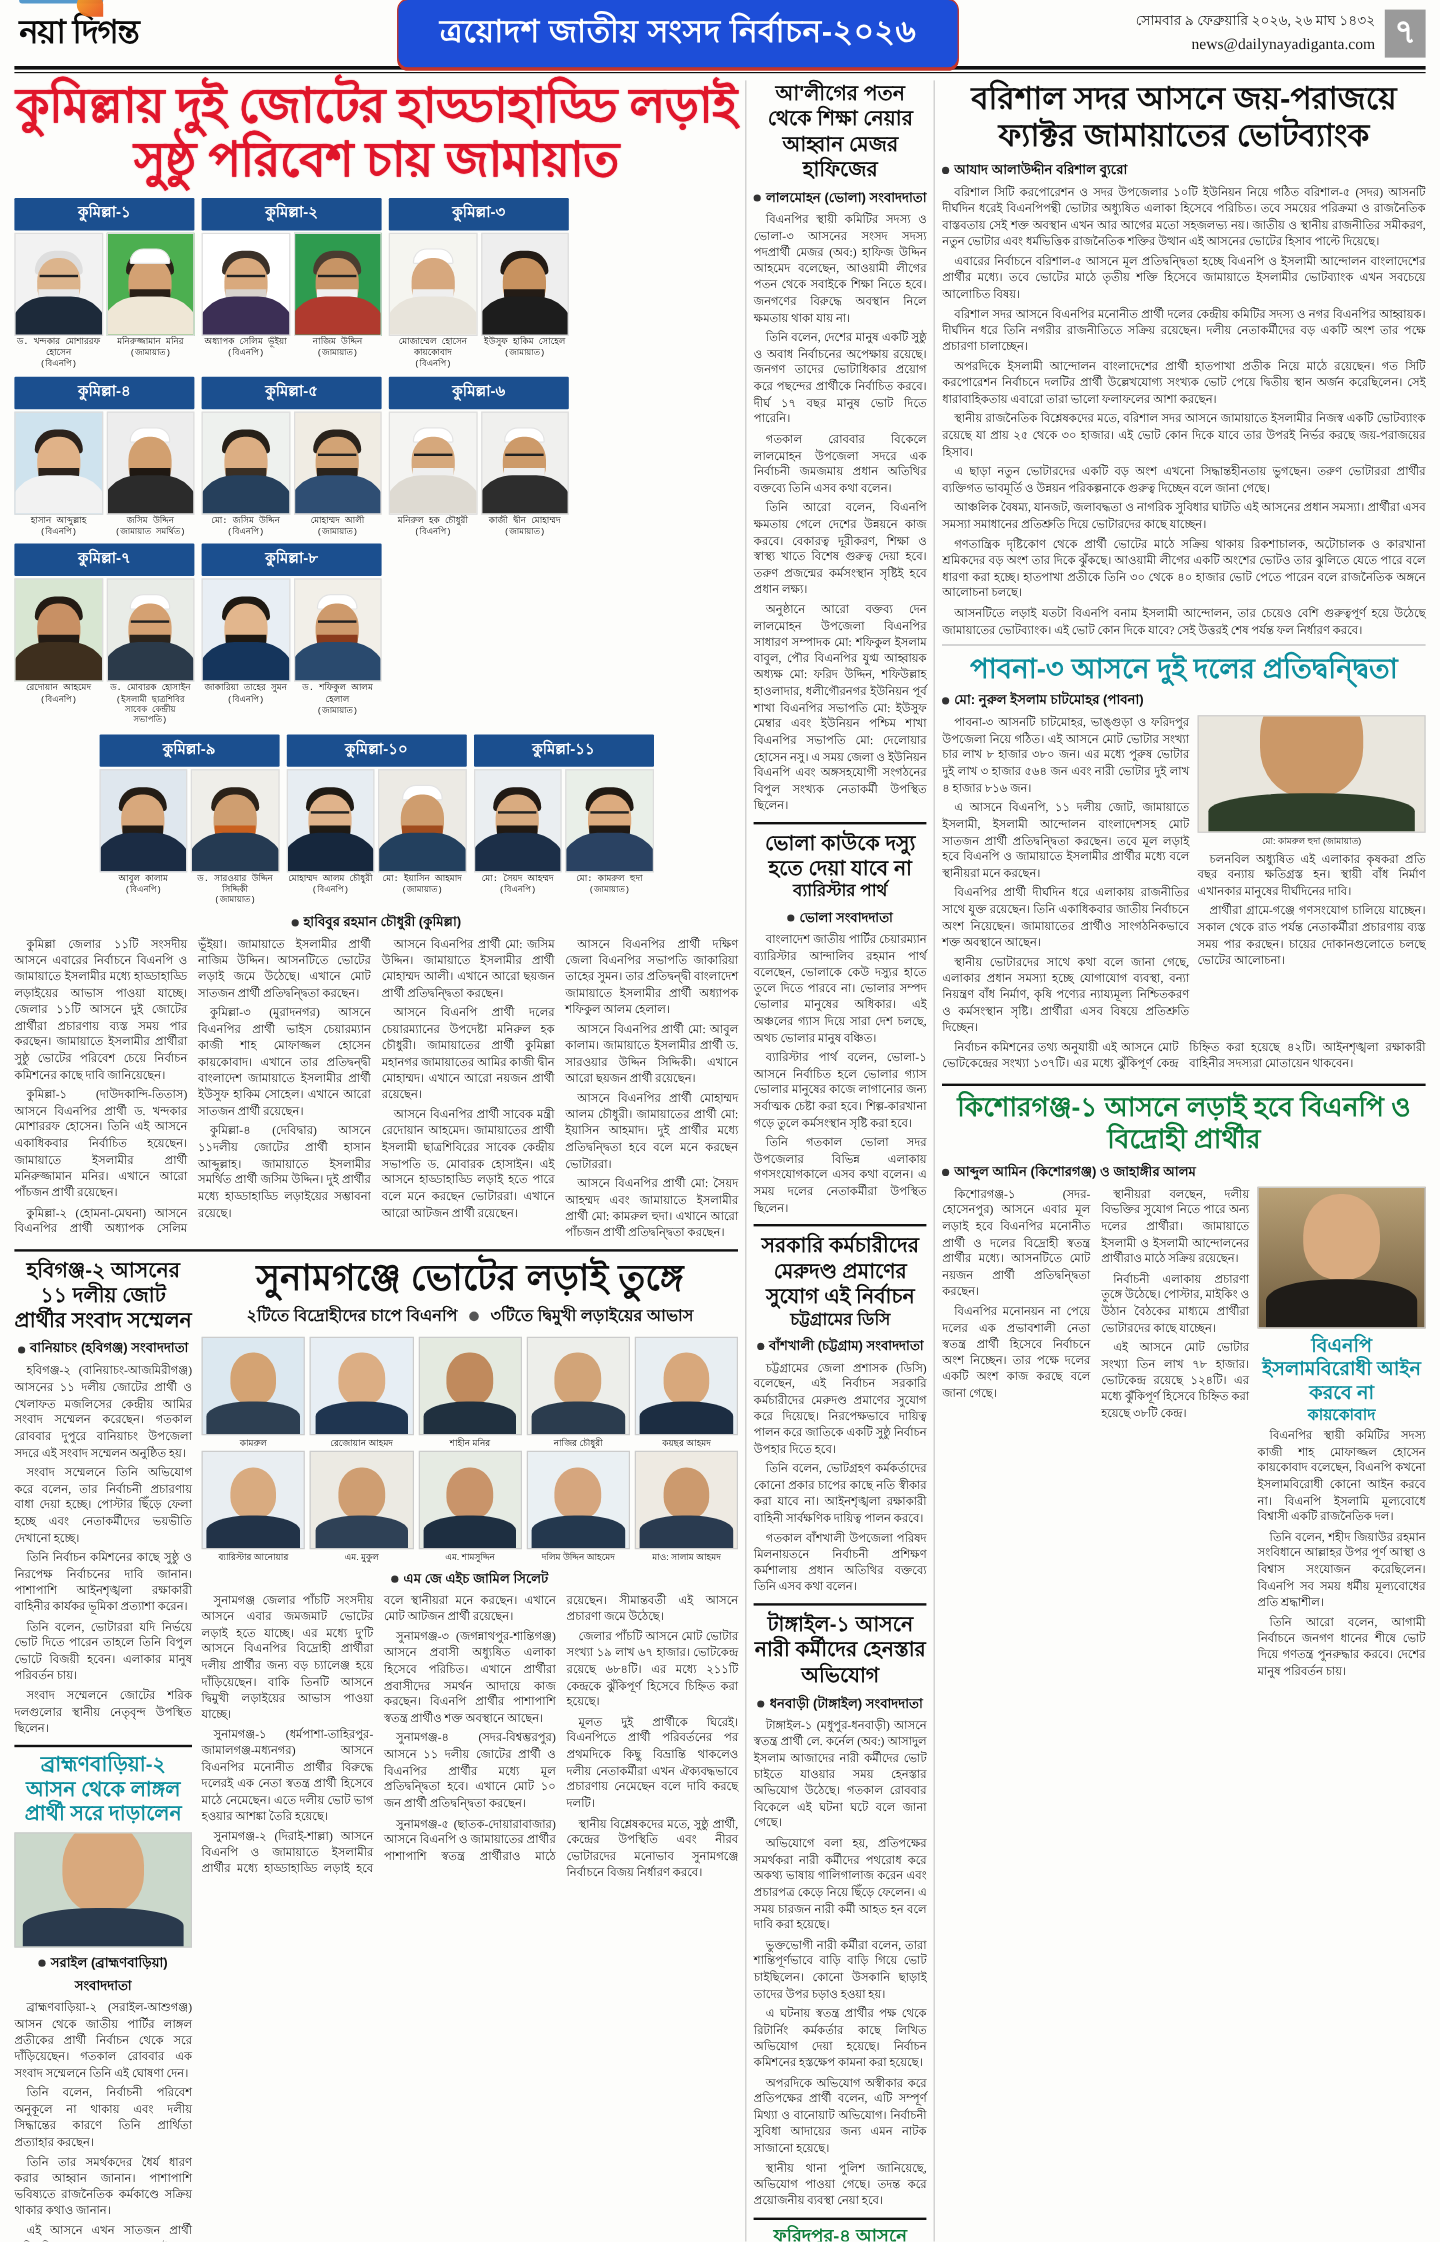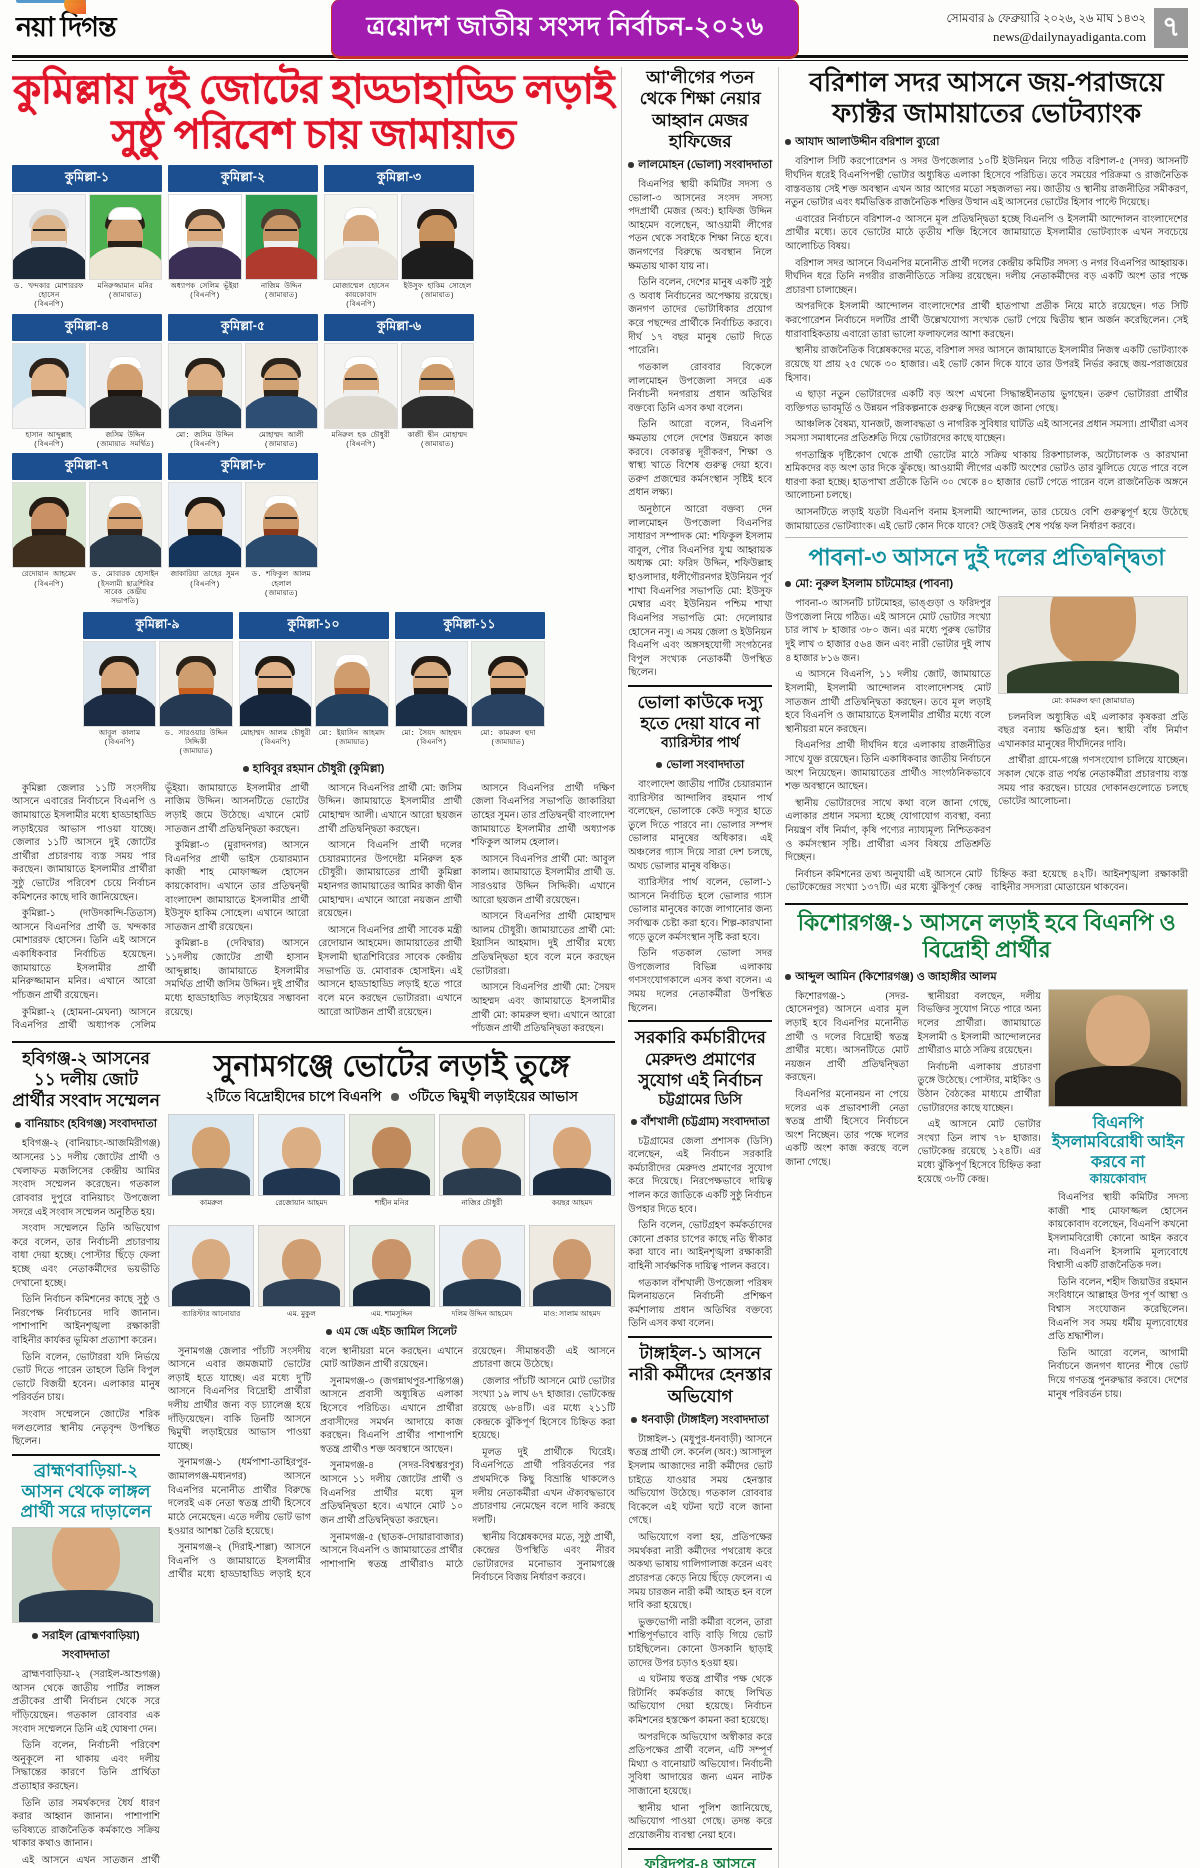--- a/index.html
+++ b/index.html
@@ -25,21 +25,21 @@
     display:inline-block; width:22px; height:20px; border-radius:50% 50% 0 50%;
     background:linear-gradient(135deg,#f6a623,#e8541f); position:absolute;
     left:52px; top:-12px; opacity:.95;
   }
   .logo-mark .wave {
     display:block; height:5px; width:70px; background:#2a7fc1; border-radius:3px;
     position:absolute; left:4px; top:-8px; opacity:.8;
   }
   .title-ribbon-wrap { flex:1; display:flex; justify-content:center; }
   .title-ribbon {
-    background:#a21caf; color:#fff; font-family:"Liberation Sans", sans-serif;
+    background:#1d4ed8; color:#fff; font-family:"Liberation Sans", sans-serif;
     font-weight:bold; font-size:26px; padding:6px 34px; border-radius:9px;
     border:1px solid #c4342a; box-shadow:0 2px 0 #c4342a;
     white-space:nowrap; letter-spacing:.5px;
   }
   .meta-box { width:270px; text-align:right; display:flex; align-items:center; justify-content:flex-end; gap:8px; }
   .meta-lines { font-size:11.5px; line-height:1.5; color:#1b1b1b; }
   .meta-lines .mail { font-family:Liberation Serif, serif; font-size:13px; }
   .page-num {
     width:34px; height:40px; background:#9a9a9a; color:#fff;
     font-family:"Liberation Sans", sans-serif; font-size:28px; font-weight:bold;
@@ -521,21 +521,21 @@
               <div class="ph-cap">নাজির চৌধুরী</div>
             </div>
             <div class="pbox">
               <div class="story-photo" style="height:82px;background:#e8eef2">
                   <div class="sp-head" style="background:#d8a87c"></div>
                   <div class="sp-body" style="background:#1c2d42"></div>
                 </div>
               <div class="ph-cap">কয়ছর আহমদ</div>
             </div>
           </div>
-          <div class="row-photos" style="margin-top:18px;">
+          <div class="row-photos" style="margin-top:2px;">
             <div class="pbox">
               <div class="story-photo" style="height:82px;background:#e9eef2">
                   <div class="sp-head" style="background:#d9ab80"></div>
                   <div class="sp-body" style="background:#223348"></div>
                 </div>
               <div class="ph-cap">ব্যারিস্টার আনোয়ার</div>
             </div>
             <div class="pbox">
               <div class="story-photo" style="height:82px;background:#eceae3">
                   <div class="sp-head" style="background:#cf9e72"></div>
@@ -583,21 +583,21 @@
     </div>
 
     <div class="vrule"></div>
 
     <div class="col colB">
       <div class="hl-black">আ'লীগের পতন থেকে শিক্ষা নেয়ার আহ্বান মেজর হাফিজের</div>
       <div class="byline"><span class="dot"></span><span>লালমোহন (ভোলা) সংবাদদাতা</span></div>
       <div class="txt">
         <p>বিএনপির স্থায়ী কমিটির সদস্য ও ভোলা-৩ আসনের সংসদ সদস্য পদপ্রার্থী মেজর (অব:) হাফিজ উদ্দিন আহমেদ বলেছেন, আওয়ামী লীগের পতন থেকে সবাইকে শিক্ষা নিতে হবে। জনগণের বিরুদ্ধে অবস্থান নিলে ক্ষমতায় থাকা যায় না।</p>
         <p>তিনি বলেন, দেশের মানুষ একটি সুষ্ঠু ও অবাধ নির্বাচনের অপেক্ষায় রয়েছে। জনগণ তাদের ভোটাধিকার প্রয়োগ করে পছন্দের প্রার্থীকে নির্বাচিত করবে। দীর্ঘ ১৭ বছর মানুষ ভোট দিতে পারেনি।</p>
-        <p>গতকাল রোববার বিকেলে লালমোহন উপজেলা সদরে এক নির্বাচনী দনগরায় প্রধান অতিথির বক্তব্যে তিনি এসব কথা বলেন।</p>
+        <p>গতকাল রোববার বিকেলে লালমোহন উপজেলা সদরে এক নির্বাচনী জমজমায় প্রধান অতিথির বক্তব্যে তিনি এসব কথা বলেন।</p>
         <p>তিনি আরো বলেন, বিএনপি ক্ষমতায় গেলে দেশের উন্নয়নে কাজ করবে। বেকারত্ব দূরীকরণ, শিক্ষা ও স্বাস্থ্য খাতে বিশেষ গুরুত্ব দেয়া হবে। তরুণ প্রজন্মের কর্মসংস্থান সৃষ্টিই হবে প্রধান লক্ষ্য।</p>
         <p>অনুষ্ঠানে আরো বক্তব্য দেন লালমোহন উপজেলা বিএনপির সাধারণ সম্পাদক মো: শফিকুল ইসলাম বাবুল, পৌর বিএনপির যুগ্ম আহ্বায়ক অধ্যক্ষ মো: ফরিদ উদ্দিন, শফিউল্লাহ হাওলাদার, ধলীগৌরনগর ইউনিয়ন পূর্ব শাখা বিএনপির সভাপতি মো: ইউসুফ মেম্বার এবং ইউনিয়ন পশ্চিম শাখা বিএনপির সভাপতি মো: দেলোয়ার হোসেন নসু। এ সময় জেলা ও ইউনিয়ন বিএনপি এবং অঙ্গসহযোগী সংগঠনের বিপুল সংখ্যক নেতাকর্মী উপস্থিত ছিলেন।</p>
       </div>
 
       <div class="hr-blk"></div>
       <div class="hl-black">ভোলা কাউকে দস্যু হতে দেয়া যাবে না</div>
       <div class="hl-black" style="font-size:14px;">ব্যারিস্টার পার্থ</div>
       <div class="byline"><span class="dot"></span><span>ভোলা সংবাদদাতা</span></div>
       <div class="txt">
         <p>বাংলাদেশ জাতীয় পার্টির চেয়ারম্যান ব্যারিস্টার আন্দালিব রহমান পার্থ বলেছেন, ভোলাকে কেউ দস্যুর হাতে তুলে দিতে পারবে না। ভোলার সম্পদ ভোলার মানুষের অধিকার। এই অঞ্চলের গ্যাস দিয়ে সারা দেশ চলছে, অথচ ভোলার মানুষ বঞ্চিত।</p>

